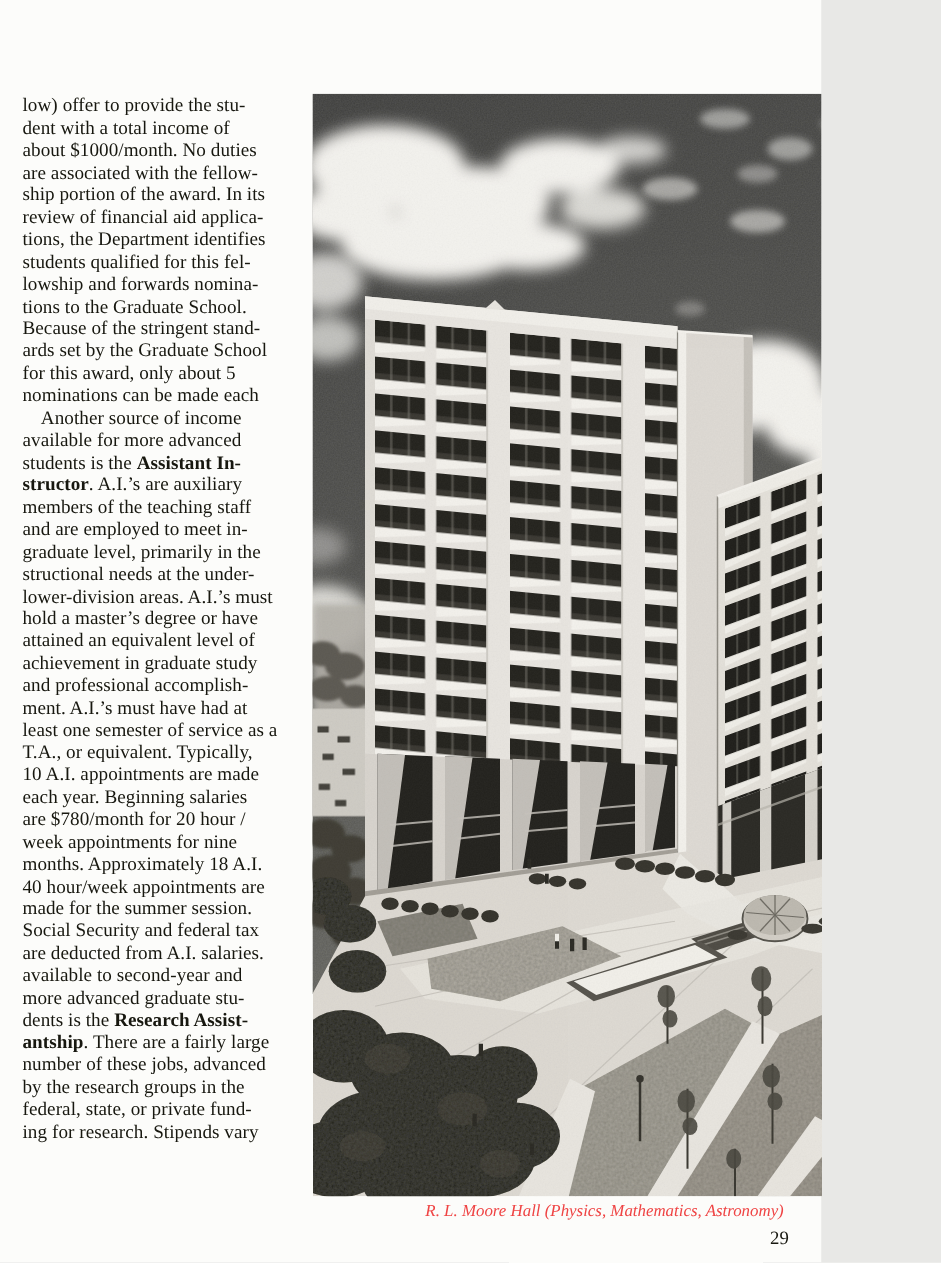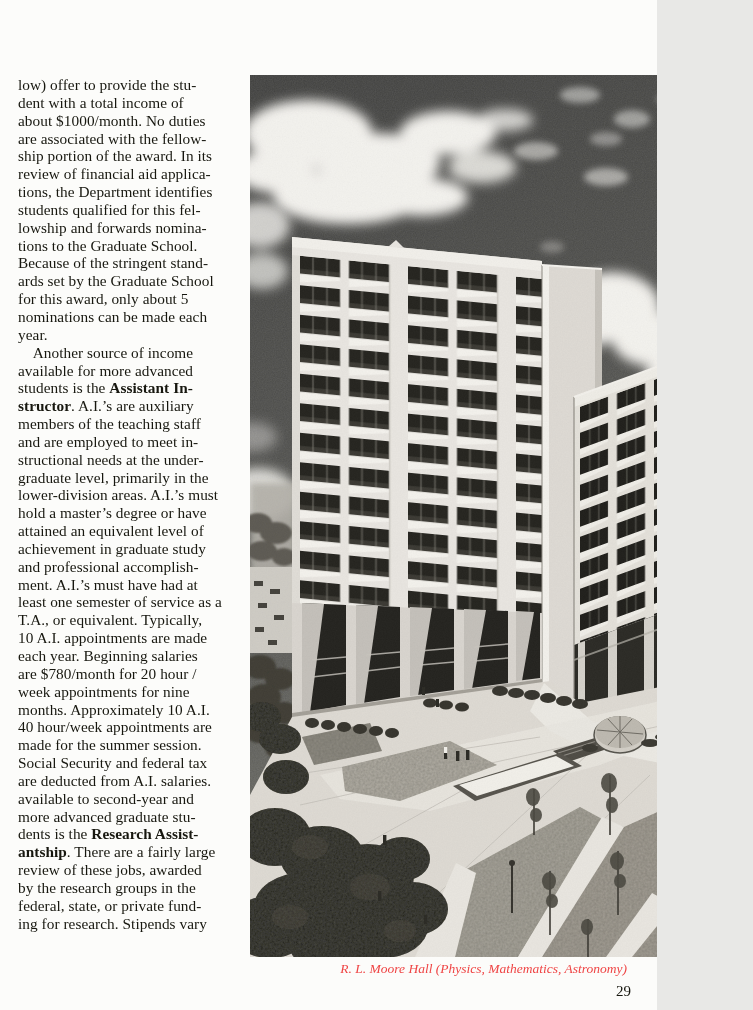--- a/index.html
+++ b/index.html
@@ -26,51 +26,50 @@
       <div class="tline"><span>ship portion of the award. In its</span></div>
       <div class="tline"><span>review of financial aid applica-</span></div>
       <div class="tline"><span>tions, the Department identifies</span></div>
       <div class="tline"><span>students qualified for this fel-</span></div>
       <div class="tline"><span>lowship and forwards nomina-</span></div>
       <div class="tline"><span>tions to the Graduate School.</span></div>
       <div class="tline"><span>Because of the stringent stand-</span></div>
       <div class="tline"><span>ards set by the Graduate School</span></div>
       <div class="tline"><span>for this award, only about 5</span></div>
       <div class="tline"><span>nominations can be made each</span></div>
-      <div class="tline"><span>year.</span></div>
       <div class="tline"><span>    Another source of income</span></div>
       <div class="tline"><span>available for more advanced</span></div>
       <div class="tline"><span>students is the </span><span class="b">Assistant In-</span><span></span></div>
       <div class="tline"><span></span><span class="b">structor</span><span>. A.I.’s are auxiliary</span></div>
       <div class="tline"><span>members of the teaching staff</span></div>
       <div class="tline"><span>and are employed to meet in-</span></div>
+      <div class="tline"><span>graduate level, primarily in the</span></div>
       <div class="tline"><span>structional needs at the under-</span></div>
-      <div class="tline"><span>graduate level, primarily in the</span></div>
       <div class="tline"><span>lower-division areas. A.I.’s must</span></div>
       <div class="tline"><span>hold a master’s degree or have</span></div>
       <div class="tline"><span>attained an equivalent level of</span></div>
       <div class="tline"><span>achievement in graduate study</span></div>
       <div class="tline"><span>and professional accomplish-</span></div>
       <div class="tline"><span>ment. A.I.’s must have had at</span></div>
       <div class="tline"><span>least one semester of service as a</span></div>
       <div class="tline"><span>T.A., or equivalent. Typically,</span></div>
       <div class="tline"><span>10 A.I. appointments are made</span></div>
       <div class="tline"><span>each year. Beginning salaries</span></div>
       <div class="tline"><span>are $780/month for 20 hour /</span></div>
       <div class="tline"><span>week appointments for nine</span></div>
-      <div class="tline"><span>months. Approximately 10 A.I.</span></div>
+      <div class="tline"><span>months. Approximately 18 A.I.</span></div>
       <div class="tline"><span>40 hour/week appointments are</span></div>
       <div class="tline"><span>made for the summer session.</span></div>
       <div class="tline"><span>Social Security and federal tax</span></div>
       <div class="tline"><span>are deducted from A.I. salaries.</span></div>
       <div class="tline"><span>available to second-year and</span></div>
       <div class="tline"><span>more advanced graduate stu-</span></div>
       <div class="tline"><span>dents is the </span><span class="b">Research Assist-</span><span></span></div>
       <div class="tline"><span></span><span class="b">antship</span><span>. There are a fairly large</span></div>
-      <div class="tline"><span>review of these jobs, awarded</span></div>
+      <div class="tline"><span>number of these jobs, advanced</span></div>
       <div class="tline"><span>by the research groups in the</span></div>
       <div class="tline"><span>federal, state, or private fund-</span></div>
       <div class="tline"><span>ing for research. Stipends vary</span></div>
     </div>
 
   <figure class="photo">
     <svg viewBox="0 0 473 882" preserveAspectRatio="none">
       <defs>
         <linearGradient id="skyG" x1="0" y1="0" x2="0.25" y2="1">
           <stop offset="0" stop-color="#414140"></stop>

